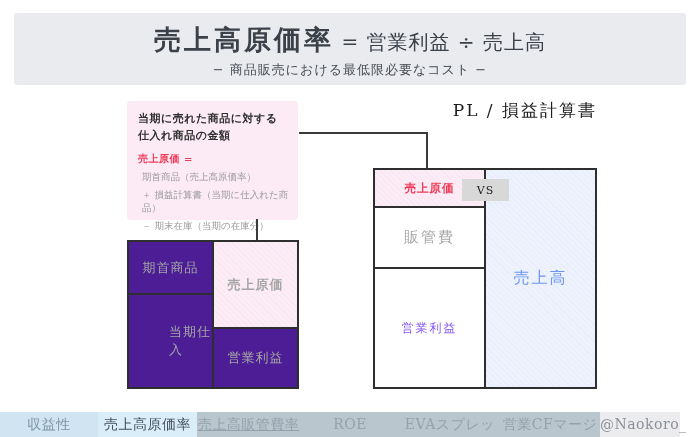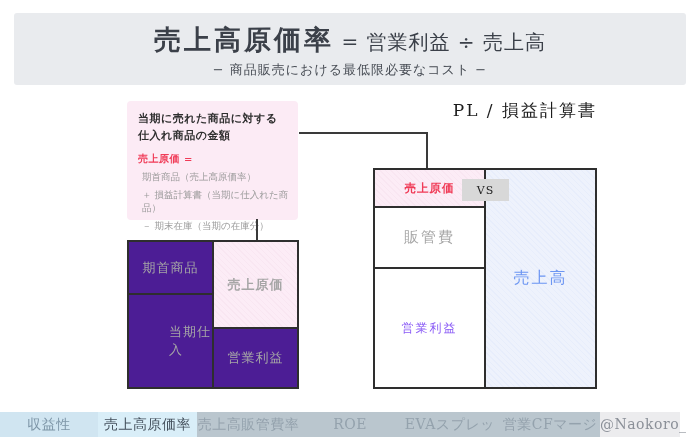--- a/index.html
+++ b/index.html
@@ -73,21 +73,21 @@
   .inv-ending{left:85px;top:87px;width:83px;height:58px;}
   
   .nav{
     position:absolute;left:0;top:412px;width:700px;height:25px;display:flex;
     font-size:14px;letter-spacing:0.5px;
   }
   .nav .tab{height:25px;line-height:25px;text-align:center;cursor:default;}
   .tab-profit{width:98px;background:#d0e5f1;color:#7e96a8;}
   .tab-cogs{width:99px;background:#d9eef8;color:#44505c;}
   .tab-gray{background:#bac6ce;color:#94a2ad;}
-  .tab-sga{width:103px;}
+  .tab-sga{width:103px;text-decoration:underline;}
   .tab-roe{width:100px;}
   .tab-eva{width:100px;}
   .tab-cf{width:100px;}
   .tab-credit{width:80px;background:#ececee;color:#8b9098;}
 </style>
 </head>
 <body>
 
 <div class="header">
   <div class="header-line1"><span class="title-main">売上高原価率</span>

